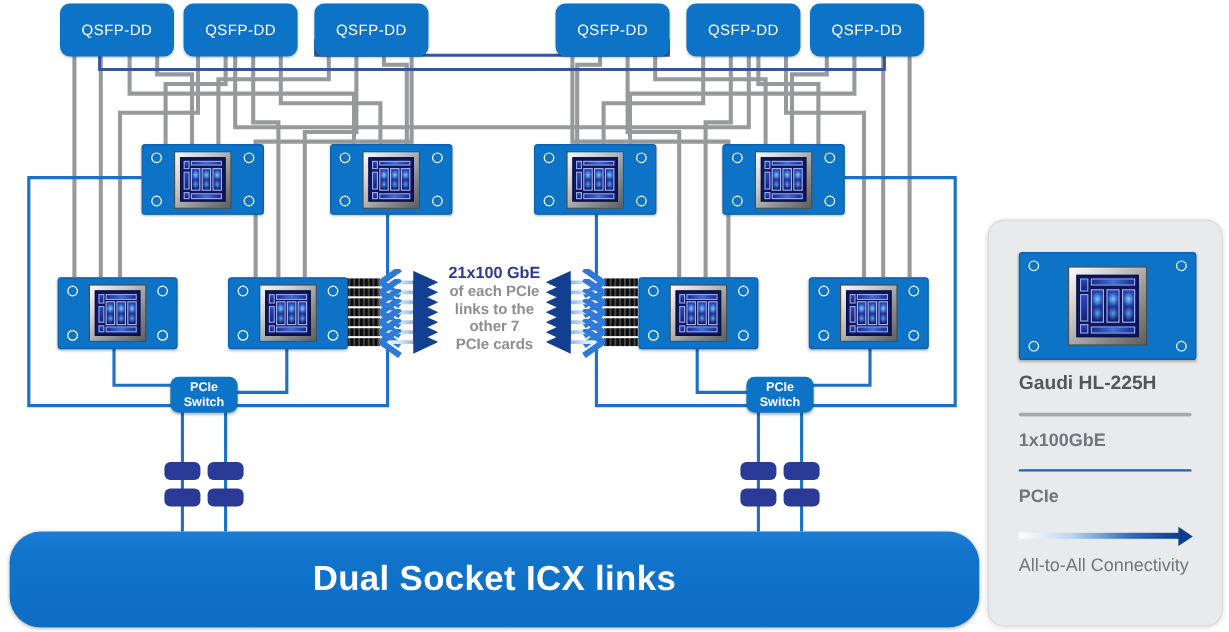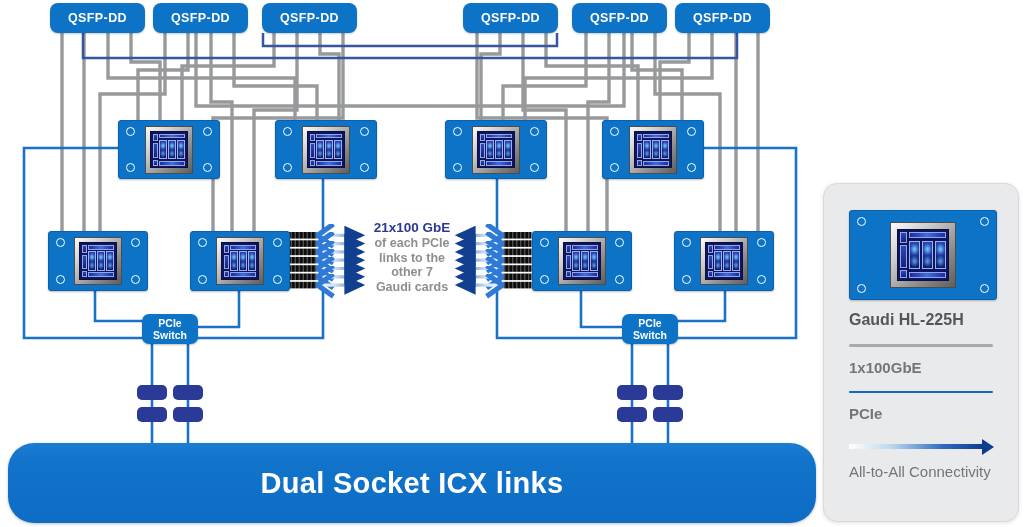--- a/index.html
+++ b/index.html
@@ -3,22 +3,22 @@
 <meta charset="utf-8">
 <style>
   html,body{margin:0;padding:0;background:#fff;}
   #stage{position:relative;width:1024px;height:527px;background:#fff;overflow:hidden;
          font-family:"Liberation Sans",sans-serif;}
   #wires{position:absolute;left:0;top:0;}
   .w-gray{fill:none;stroke:var(--wire-gray);stroke-width:3.4;}
   .w-navy{fill:none;stroke:var(--wire-navy);stroke-width:2.5;}
   .w-blue{fill:none;stroke:var(--wire-blue);stroke-width:2.6;}
 
-  .qsfp{position:absolute;width:95px;height:30px;background:var(--blue);border-radius:8px;
-        color:#fff;font-weight:bold;font-size:12.5px;letter-spacing:.4px;
+  .qsfp{position:absolute;width:95px;height:44px;background:var(--blue);border-radius:8px;
+        color:#fff;font-weight:normal;font-size:12.5px;letter-spacing:.4px;
         display:flex;align-items:center;justify-content:center;box-shadow:0 1px 2px rgba(0,0,0,.2);}
   .card{position:absolute;background:var(--blue);border:1px solid #0a5fae;border-radius:3px;
         box-shadow:0 1px 2px rgba(0,0,0,.25);}
   .screw{position:absolute;width:7px;height:7px;border:1.5px solid #fff;border-radius:50%;}
   .screw.tl{left:7px;top:6px}.screw.tr{right:7px;top:6px}
   .screw.bl{left:7px;bottom:6px}.screw.br{right:7px;bottom:6px}
   .chip{position:absolute;left:50%;top:50%;transform:translate(-50%,-50%);}
   .chip-frame{width:100%;height:100%;box-sizing:border-box;padding:9%;
         background:linear-gradient(135deg,#fbfbfb,#cfcfcf 30%,#8a8a8a 70%,#5e5e5e);
         box-shadow:0 0 0 1px #4c4c4c;}
@@ -160,21 +160,21 @@
         <rect x="288.5" y="281.8" width="28" height="6.6" fill="url(#hatch)"></rect>
         <line x1="319" x2="362" y1="285.1" y2="285.1" stroke="url(#agrad)" stroke-width="3.2" marker-start="url(#ac)" marker-end="url(#ah)"></line>
       </g>
   </svg>
 
   <div class="note">
     <div class="note-l1">21x100 GbE</div>
     <div class="note-rest">of each PCIe</div>
     <div class="note-rest">links to the</div>
     <div class="note-rest">other 7</div>
-    <div class="note-rest">Gaudi cards</div>
+    <div class="note-rest">PCIe cards</div>
   </div>
 
   <div class="server">
     <span class="server-label">Dual Socket ICX links</span>
   </div>
 
   <div class="panel">
     <div class="panel-card-slot" id="legendCardSlot">
         <div class="card" style="width: 146px; height: 88px; left: 0px; top: 0px;">
           <div class="screw tl"></div>

